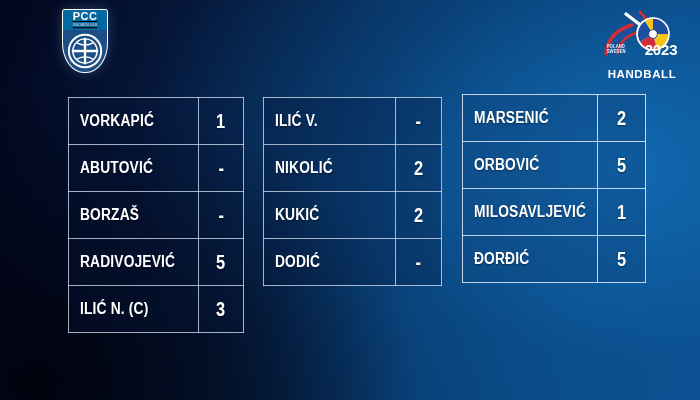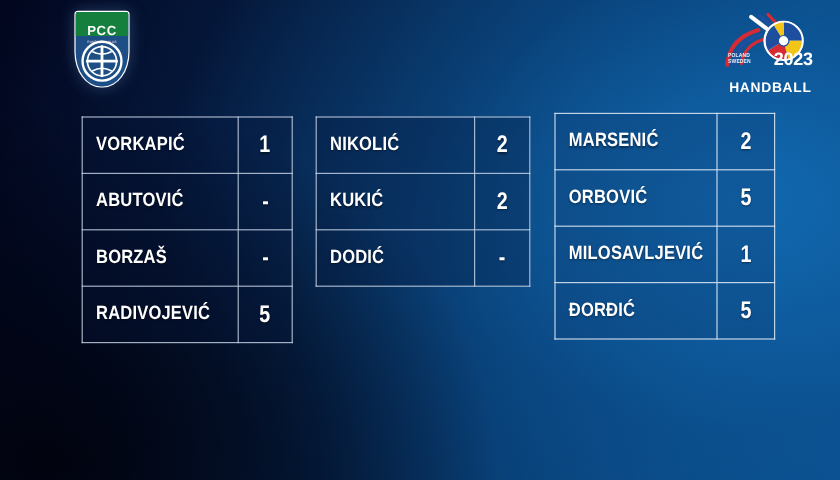--- a/index.html
+++ b/index.html
@@ -37,24 +37,25 @@
   .crest-shield {
     position: absolute; left: 3px; top: 2px;
     width: 46px; height: 64px;
     background: #1d4f86;
     border: 1.5px solid #ffffff;
     border-radius: 3px 3px 22px 22px / 3px 3px 30px 30px;
     overflow: hidden;
   }
   .crest-band {
     position: absolute; left: 0; top: 0; width: 100%; height: 20px;
-    background: #15803d;
+    background: #0369a1;
     display: flex; flex-direction: column;
     align-items: center; justify-content: flex-start;
-    padding-top: 11px;
+    padding-top: 1px;
+    text-decoration: underline;
   }
   .crest-band .pcc {
     color: #fff; font-weight: 700; font-size: 11px;
     letter-spacing: 0.5px; line-height: 11px;
     font-family: "Liberation Sans", sans-serif;
   }
   .crest-band .sub {
     color: #ffd9dd; font-size: 2.6px; line-height: 3px;
     letter-spacing: 0.1px; margin-top: 1.5px;
     white-space: nowrap; transform: scaleY(1.1);
@@ -70,21 +71,21 @@
     position: absolute; right: 12px; top: 8px;
     width: 92px; height: 74px;
     z-index: 5;
   }
   .hb-text {
     position: absolute; left: 0; bottom: 2px;
     width: 92px; text-align: center;
     line-height: 1;
   }
   .hb-year {
-    display: flex; align-items: flex-start; justify-content: center;
+    display: flex; align-items: center; justify-content: center;
     gap: 19px; color: #ffffff;
   }
   .hb-host {
     font-size: 4.2px; line-height: 5px; letter-spacing: 0.1px;
     text-align: left; color: #e8eef7; font-weight: 700;
     white-space: nowrap; transform: scaleY(1.15);
   }
   .hb-num {
     font-size: 15px; font-weight: 700; letter-spacing: -0.2px;
     color: #fff; line-height: 13px;
@@ -220,32 +221,40 @@
             <td class="score"><span>-</span></td>
           </tr>
           <tr>
             <td class="name"><span>BORZAŠ</span></td>
             <td class="score"><span>-</span></td>
           </tr>
           <tr>
             <td class="name"><span>RADIVOJEVIĆ</span></td>
             <td class="score"><span>5</span></td>
           </tr>
+          <tr>
+            <td class="name"><span>ILIĆ N. (C)</span></td>
+            <td class="score"><span>3</span></td>
+          </tr>
         </tbody>
     </table>
   </div>
 
   <div class="board" id="board-2">
     <table class="tbl">
       <colgroup>
           <col class="c-name">
           <col class="c-score">
         </colgroup>
       <tbody>
           <tr>
+            <td class="name"><span>ILIĆ V.</span></td>
+            <td class="score"><span>-</span></td>
+          </tr>
+          <tr>
             <td class="name"><span>NIKOLIĆ</span></td>
             <td class="score"><span>2</span></td>
           </tr>
           <tr>
             <td class="name"><span>KUKIĆ</span></td>
             <td class="score"><span>2</span></td>
           </tr>
           <tr>
             <td class="name"><span>DODIĆ</span></td>
             <td class="score"><span>-</span></td>

